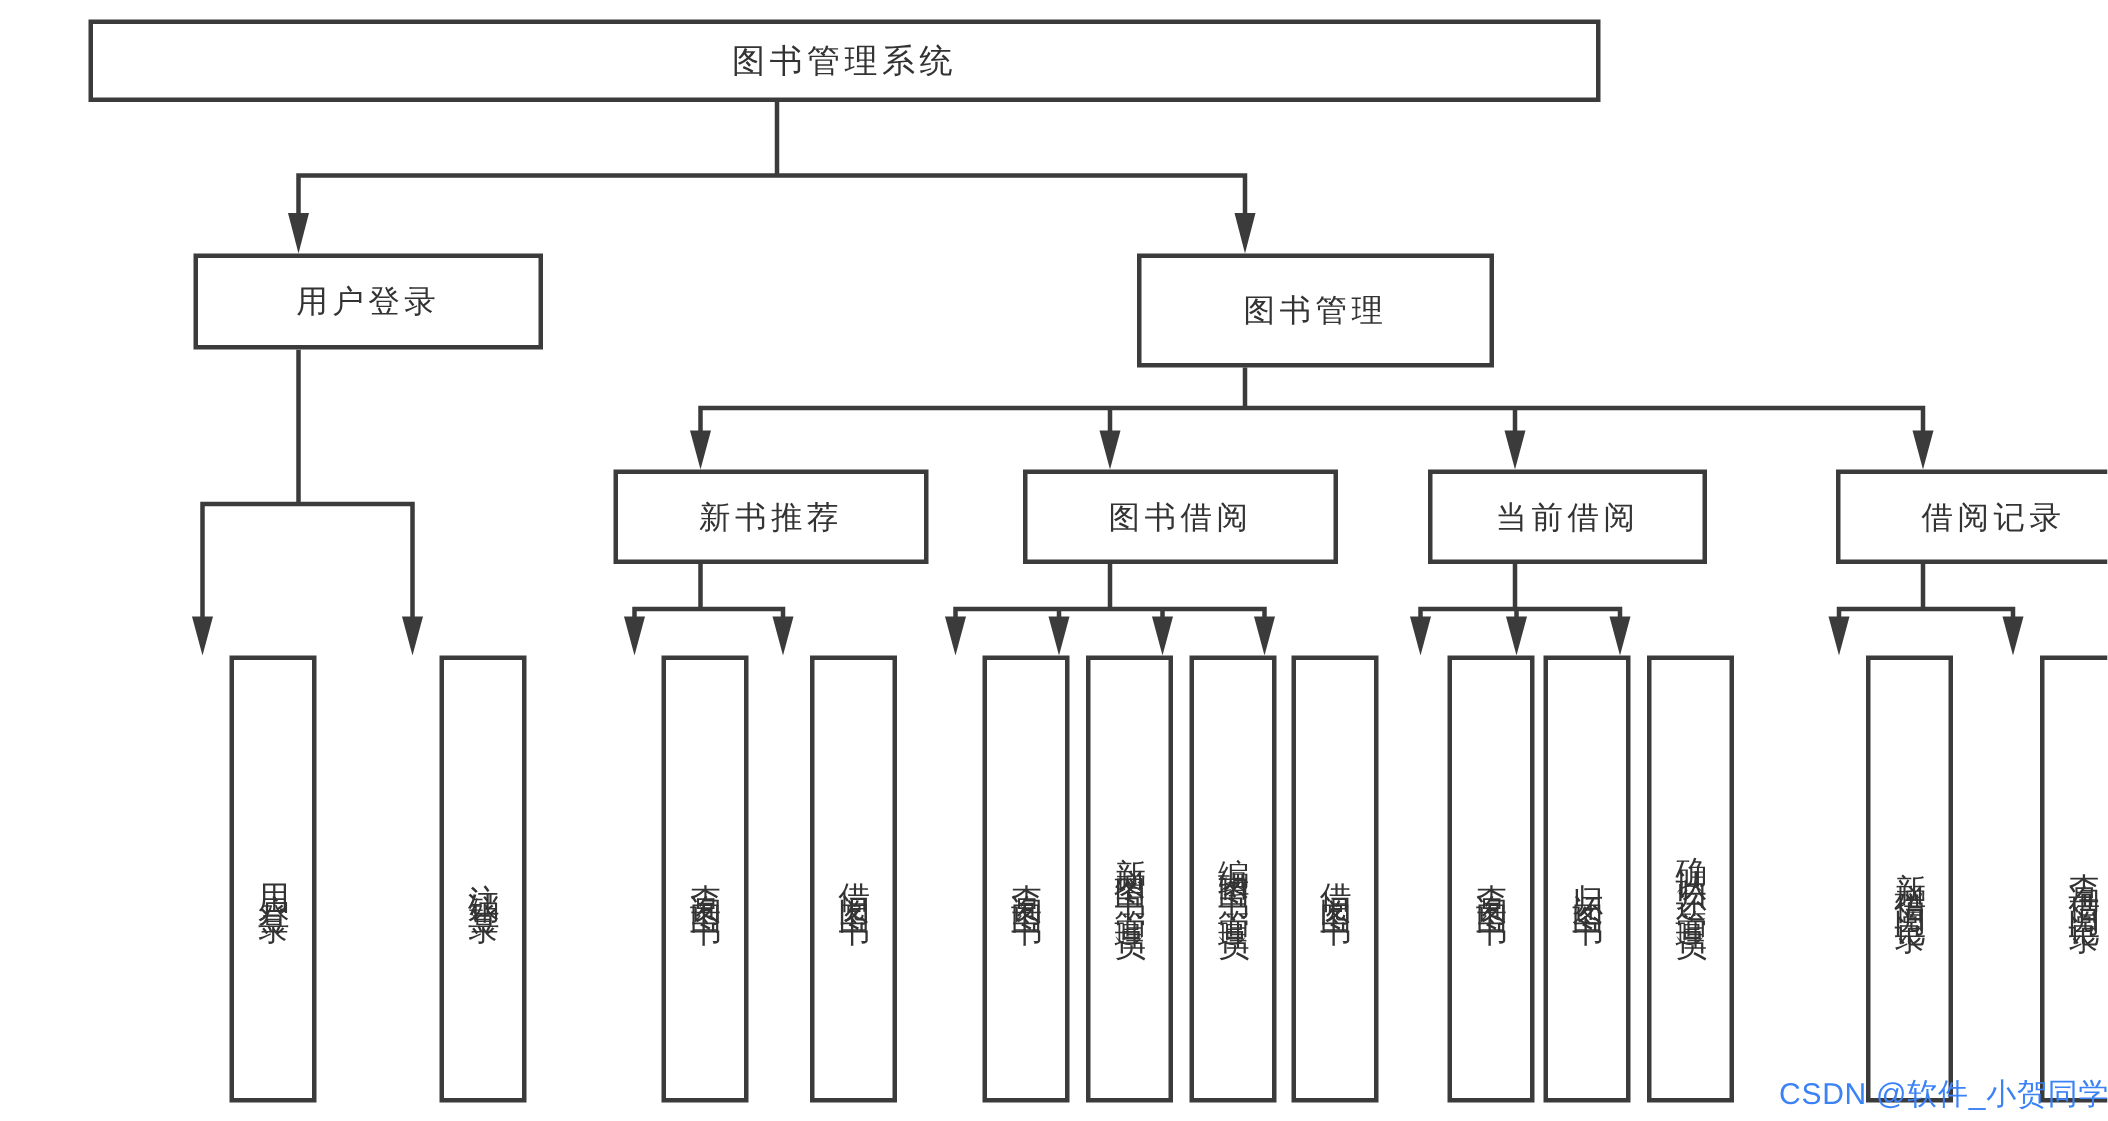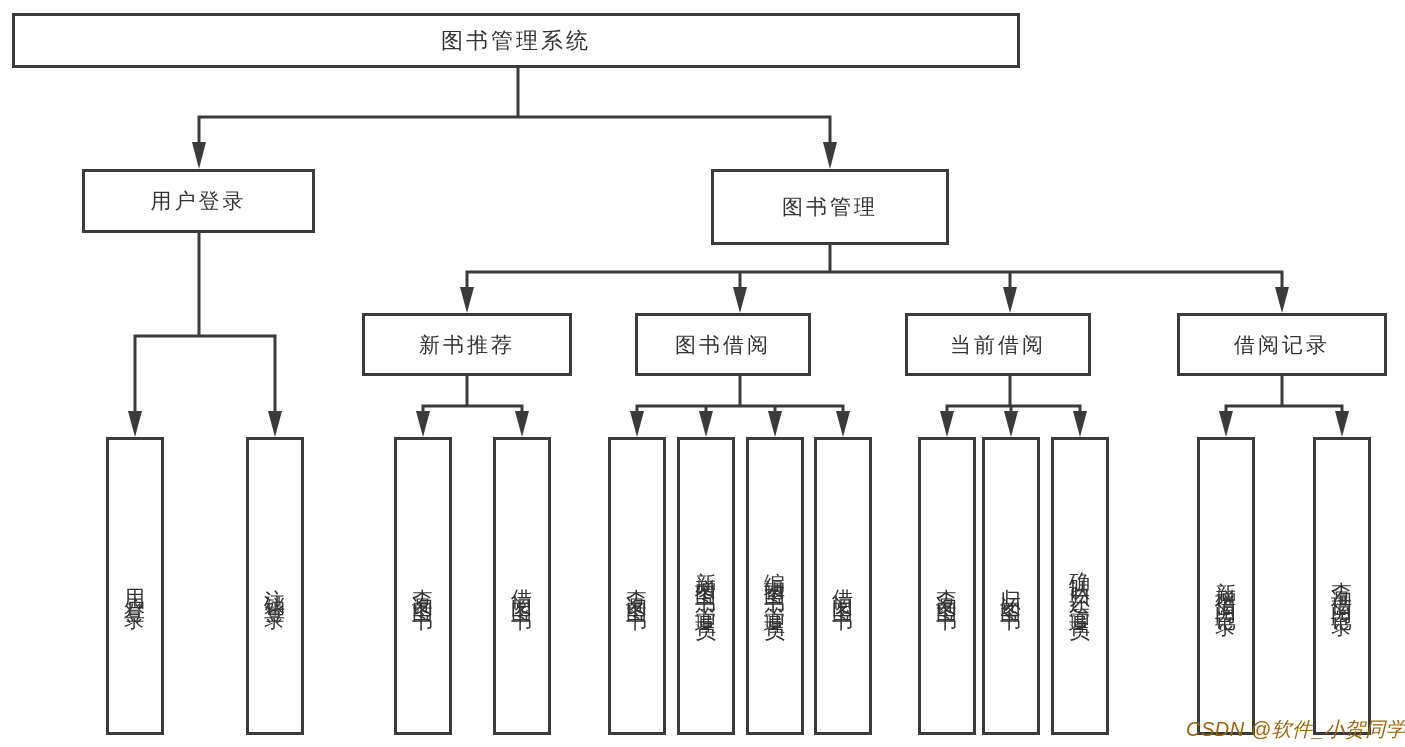--- a/index.html
+++ b/index.html
@@ -25,20 +25,21 @@
   .node {
     position: absolute;
     box-sizing: border-box;
     border: 3px solid #3b3b3b;
     background: #ffffff;
     display: flex;
     align-items: center;
     justify-content: center;
     color: #333333;
     text-align: left;
+    margin-left: 47px;
   }
   .node.h-box {
     font-size: 21px;
     letter-spacing: 3px;
   }
   .node.root-box {
     font-size: 22px;
     letter-spacing: 3px;
   }
   .node.leaf {
@@ -46,24 +47,23 @@
     writing-mode: vertical-rl;
     text-orientation: upright;
     letter-spacing: 7px;
     line-height: 1;
   }
   .watermark {
     position: absolute;
     left: 1186px;
     top: 716px;
     font-size: 20px;
-    color: #a16207;
+    color: #3b82f6;
     letter-spacing: 0.5px;
     white-space: nowrap;
-    font-style: italic;
   }
 </style>
 </head>
 <body>
 
 <div class="canvas">
 
   <svg class="connectors" viewBox="0 0 1405 747" fill="none">
 
     <g stroke="#3b3b3b" stroke-width="3">
@@ -127,21 +127,21 @@
       <polygon points="1335,411 1349,411 1342,437"></polygon>
     </g>
   </svg>
 
   <div class="node root-box" style="left:12px; top:13px; width:1008px; height:55px;">图书管理系统</div>
 
   <div class="node h-box" style="left:82px; top:169px; width:233px; height:64px;">用户登录</div>
   <div class="node h-box" style="left:711px; top:169px; width:238px; height:76px;">图书管理</div>
 
   <div class="node h-box" style="left:362px; top:313px; width:210px; height:63px;">新书推荐</div>
-  <div class="node h-box" style="left:635px; top:313px; width:176px; height:63px;">图书借阅</div>
+  <div class="node h-box" style="left:635px; top:313px; width:210px; height:63px;">图书借阅</div>
   <div class="node h-box" style="left:905px; top:313px; width:186px; height:63px;">当前借阅</div>
   <div class="node h-box" style="left:1177px; top:313px; width:210px; height:63px;">借阅记录</div>
 
   <div class="node leaf" style="left:106px; top:437px; width:58px; height:298px;">用户登录</div>
   <div class="node leaf" style="left:246px; top:437px; width:58px; height:298px;">注销登录</div>
 
   <div class="node leaf" style="left:394px; top:437px; width:58px; height:298px;">查询图书</div>
   <div class="node leaf" style="left:493px; top:437px; width:58px; height:298px;">借阅图书</div>
 
   <div class="node leaf" style="left:608px; top:437px; width:58px; height:298px;">查询图书</div>

